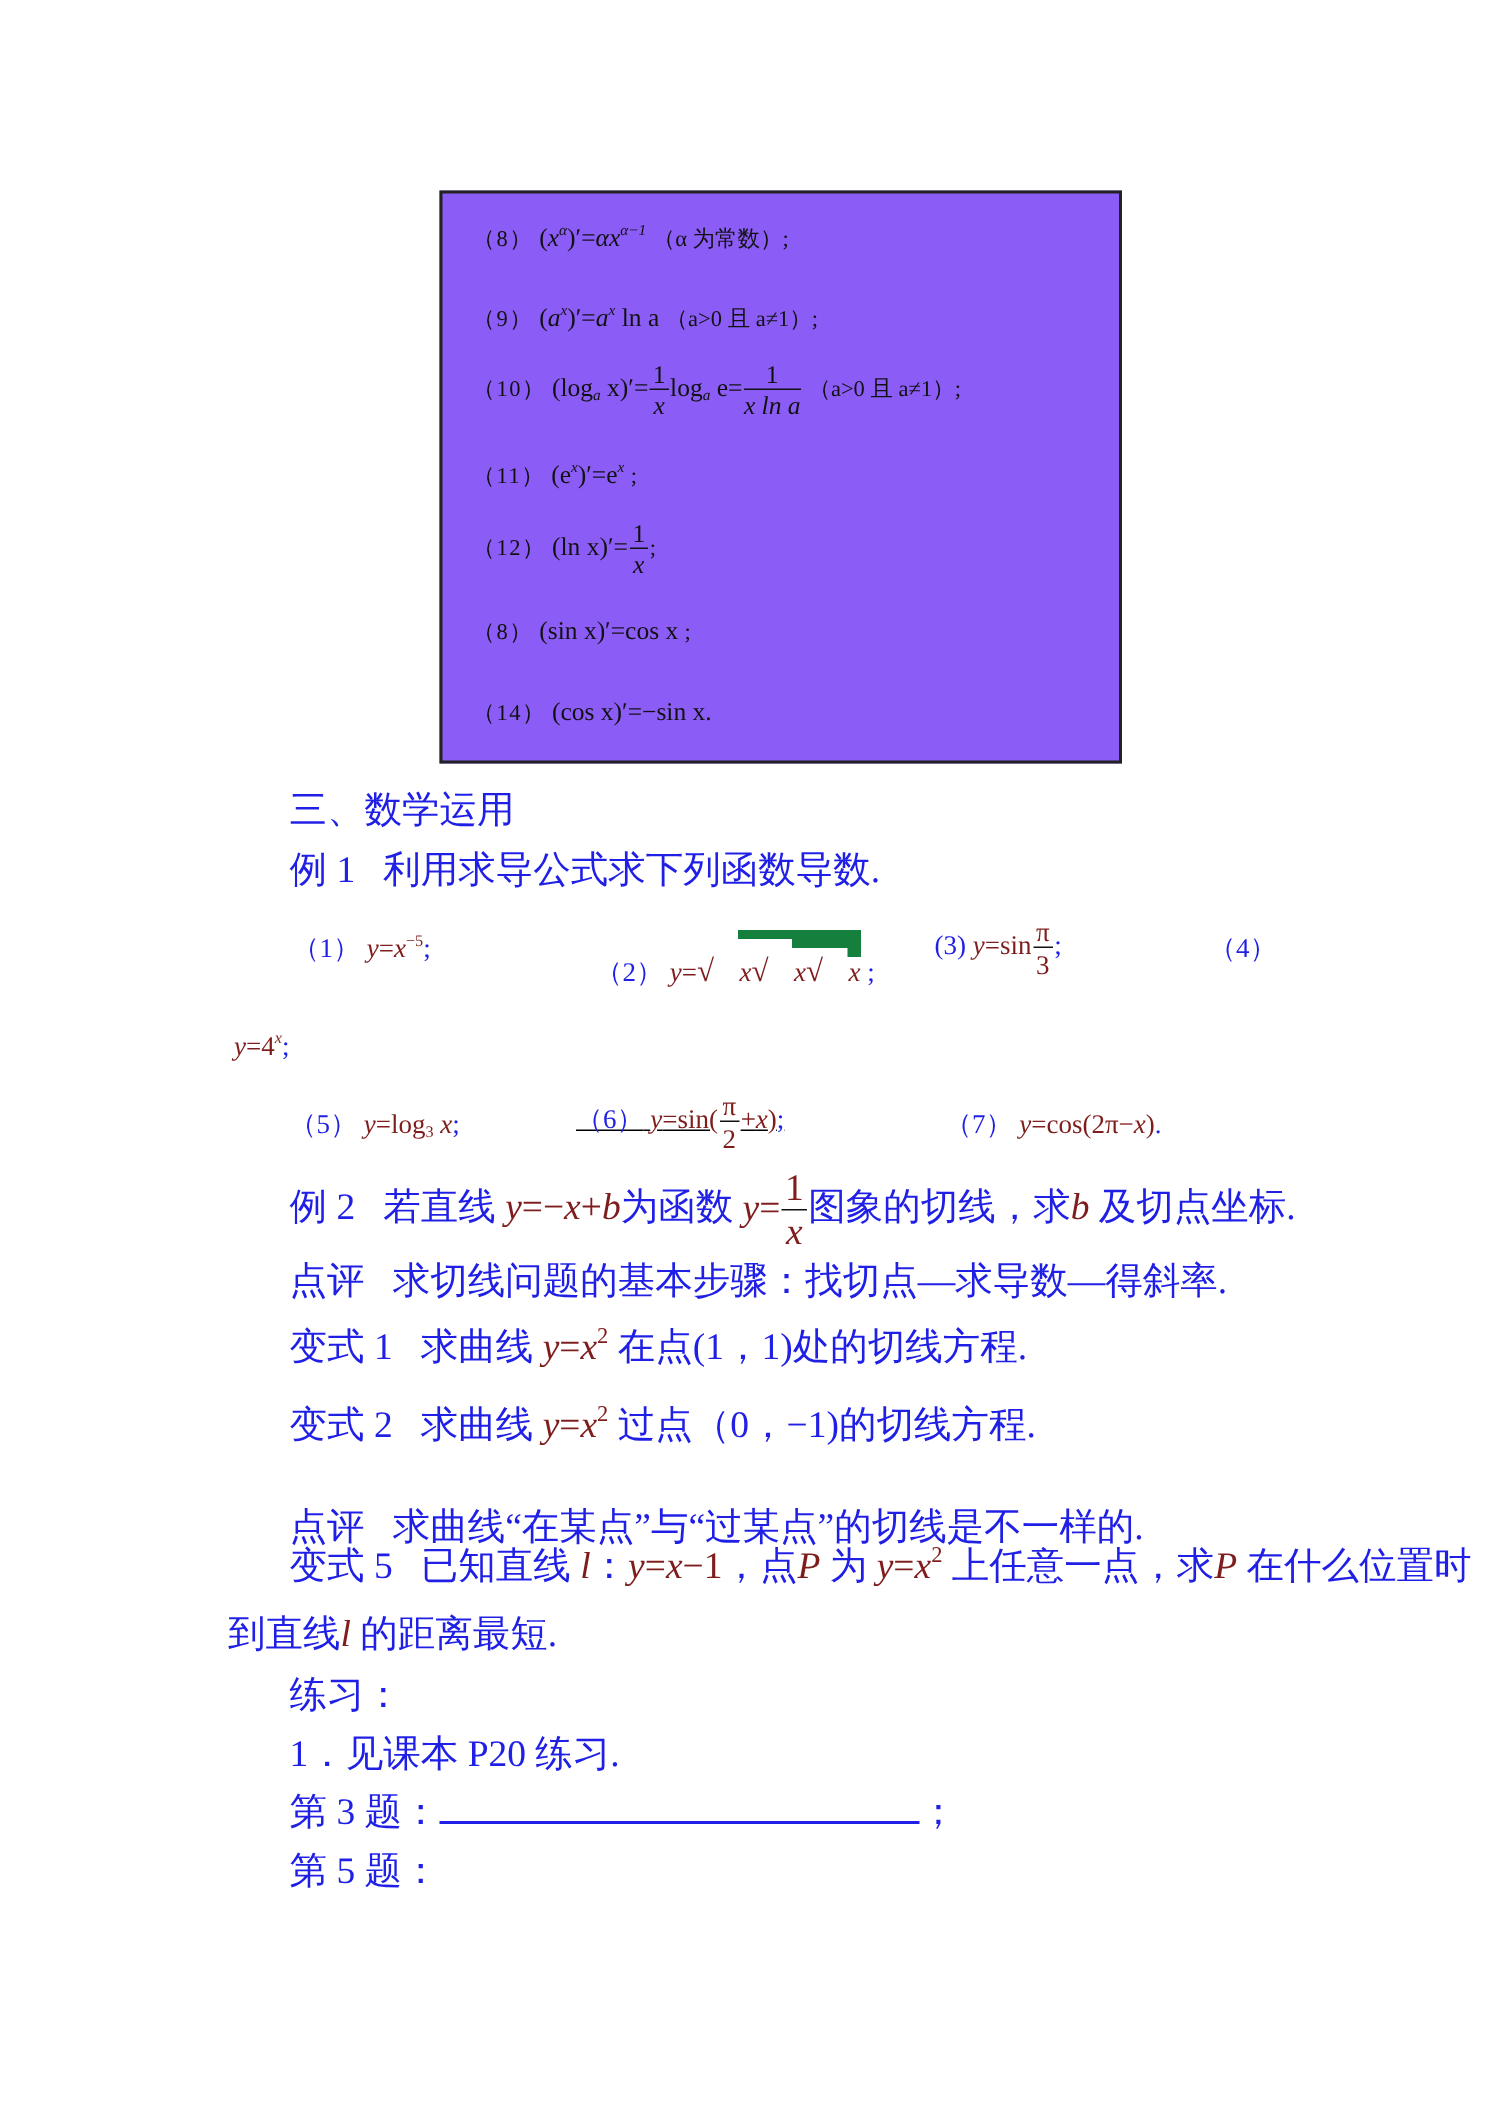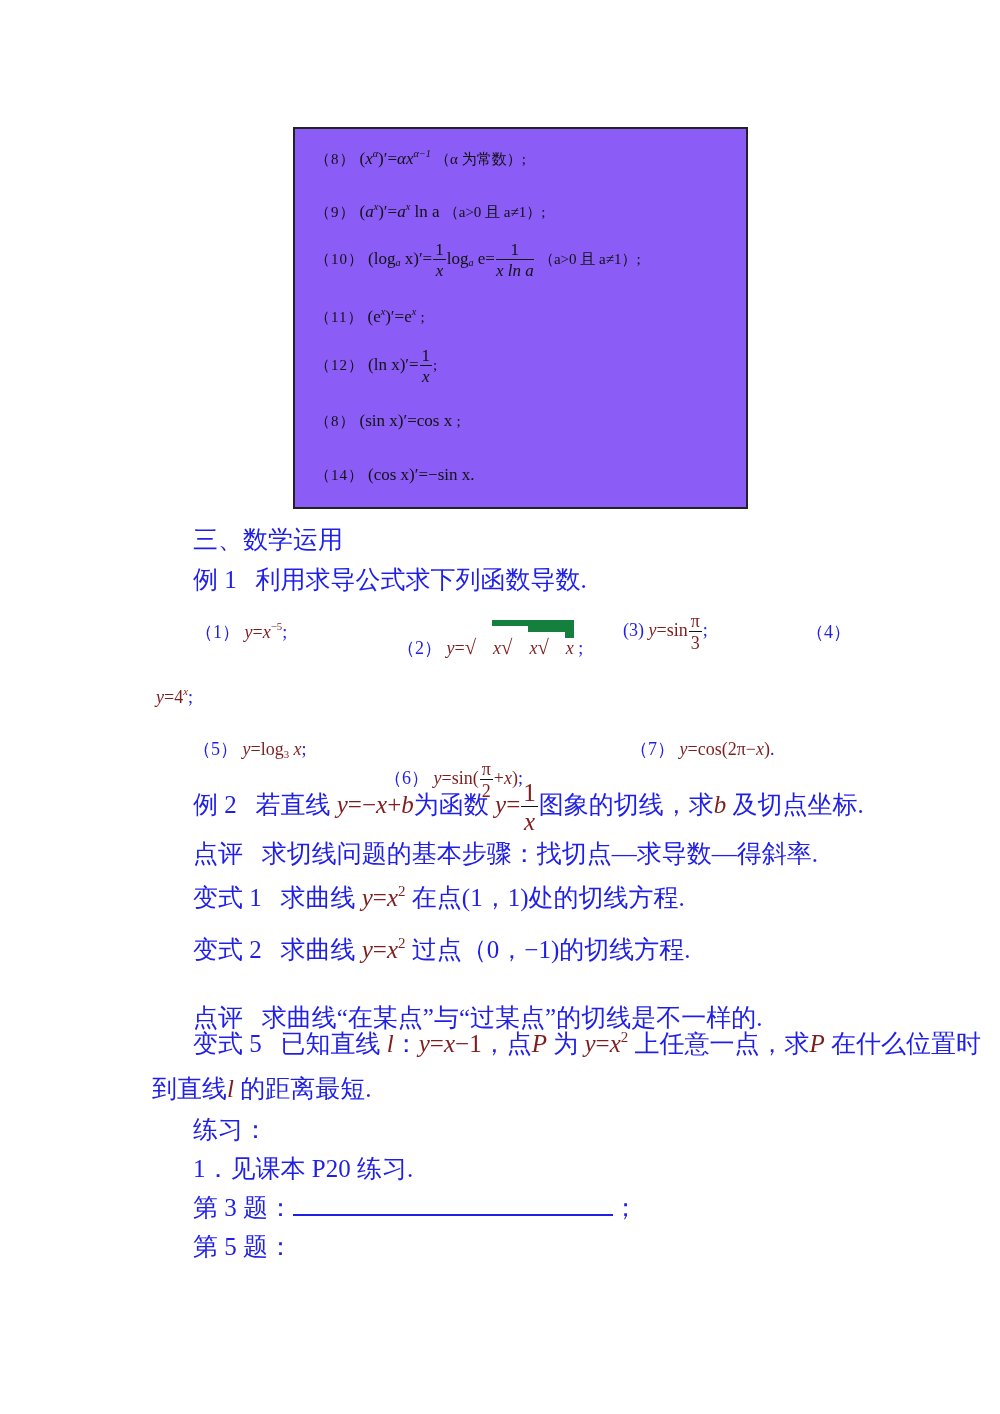--- a/index.html
+++ b/index.html
@@ -91,21 +91,21 @@
 <div class="abs sm blue" style="left:806px; top:620px;">（4）</div>
 
 <div class="abs sm" style="left:156px; top:687px;">
   <span class="black"><i class="m">y</i>=4<sup><i class="m">x</i></sup></span><span class="blue">;</span>
 </div>
 
 <div class="abs sm" style="left:193px; top:737px;">
   <span class="blue">（5）</span>&nbsp;<span class="black"><i class="m">y</i>=log<sub>3</sub> <i class="m">x</i></span><span class="blue">;</span>
 </div>
 
-<div class="abs sm" style="left:384px; top:760px;">
+<div class="abs sm" style="left:384px; top:728px;text-decoration:underline;">
   <span class="blue">（6）</span>&nbsp;<span class="black"><i class="m">y</i>=sin(<span class="frac"><span class="n">π</span><span class="d">2</span></span>+<i class="m">x</i>)</span><span class="blue">;</span>
 </div>
 
 <div class="abs sm" style="left:630px; top:737px;">
   <span class="blue">（7）</span>&nbsp;<span class="black"><i class="m">y</i>=cos(2π−<i class="m">x</i>)</span><span class="blue">.</span>
 </div>
 
 <div class="abs blue txt" style="left:193px; top:780px;">
   <span>例 2</span>&nbsp;&nbsp;&nbsp;<span>若直线</span>
   <span class="black"><i class="m">y</i>=−<i class="m">x</i>+<i class="m">b</i></span><span>为函数</span>

